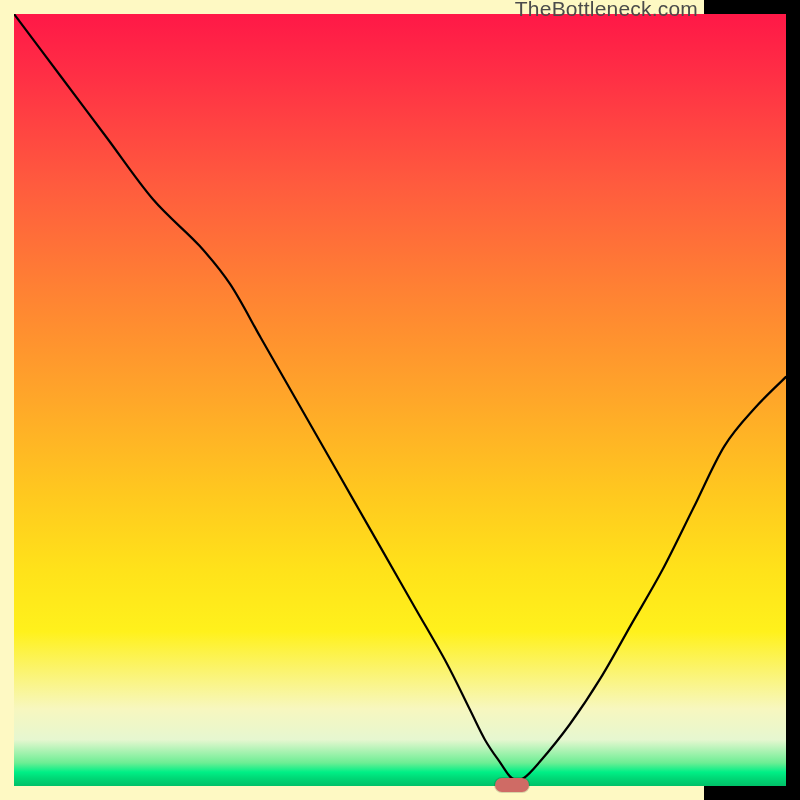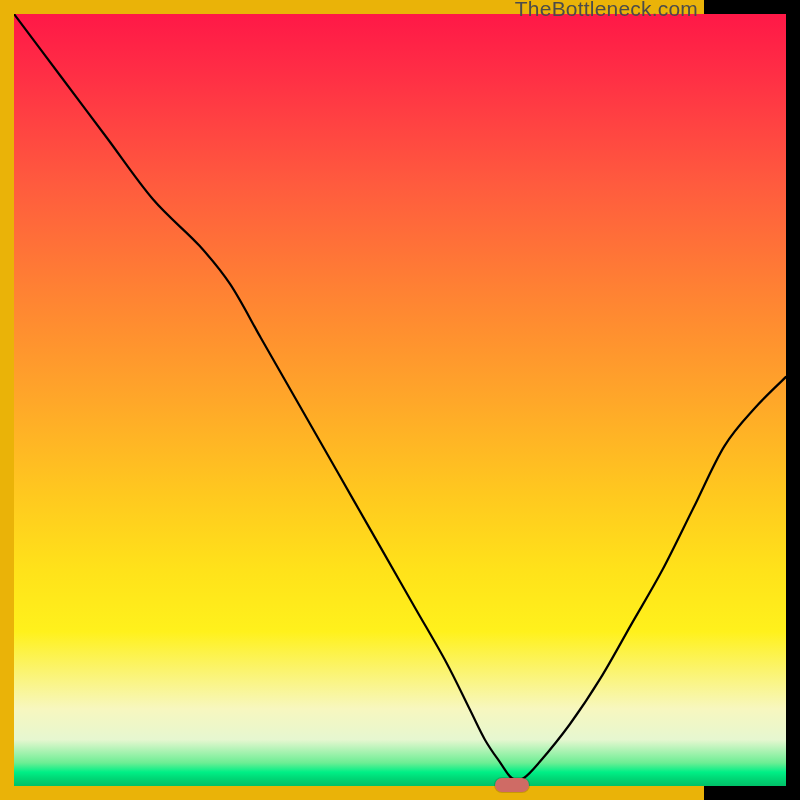--- a/index.html
+++ b/index.html
@@ -9,21 +9,21 @@
     height: 800px;
     background: #000;
     overflow: hidden;
   }
   .frame {
     position: absolute;
     left: 0;
     top: 0;
     width: 704px;
     height: 800px;
-    background: #eab308;
+    background: #fef9c3;
   }
   .plot-area {
     position: absolute;
     left: 14px;
     top: 14px;
     width: 772px;
     height: 772px;
     
     background: linear-gradient(
       to bottom,

